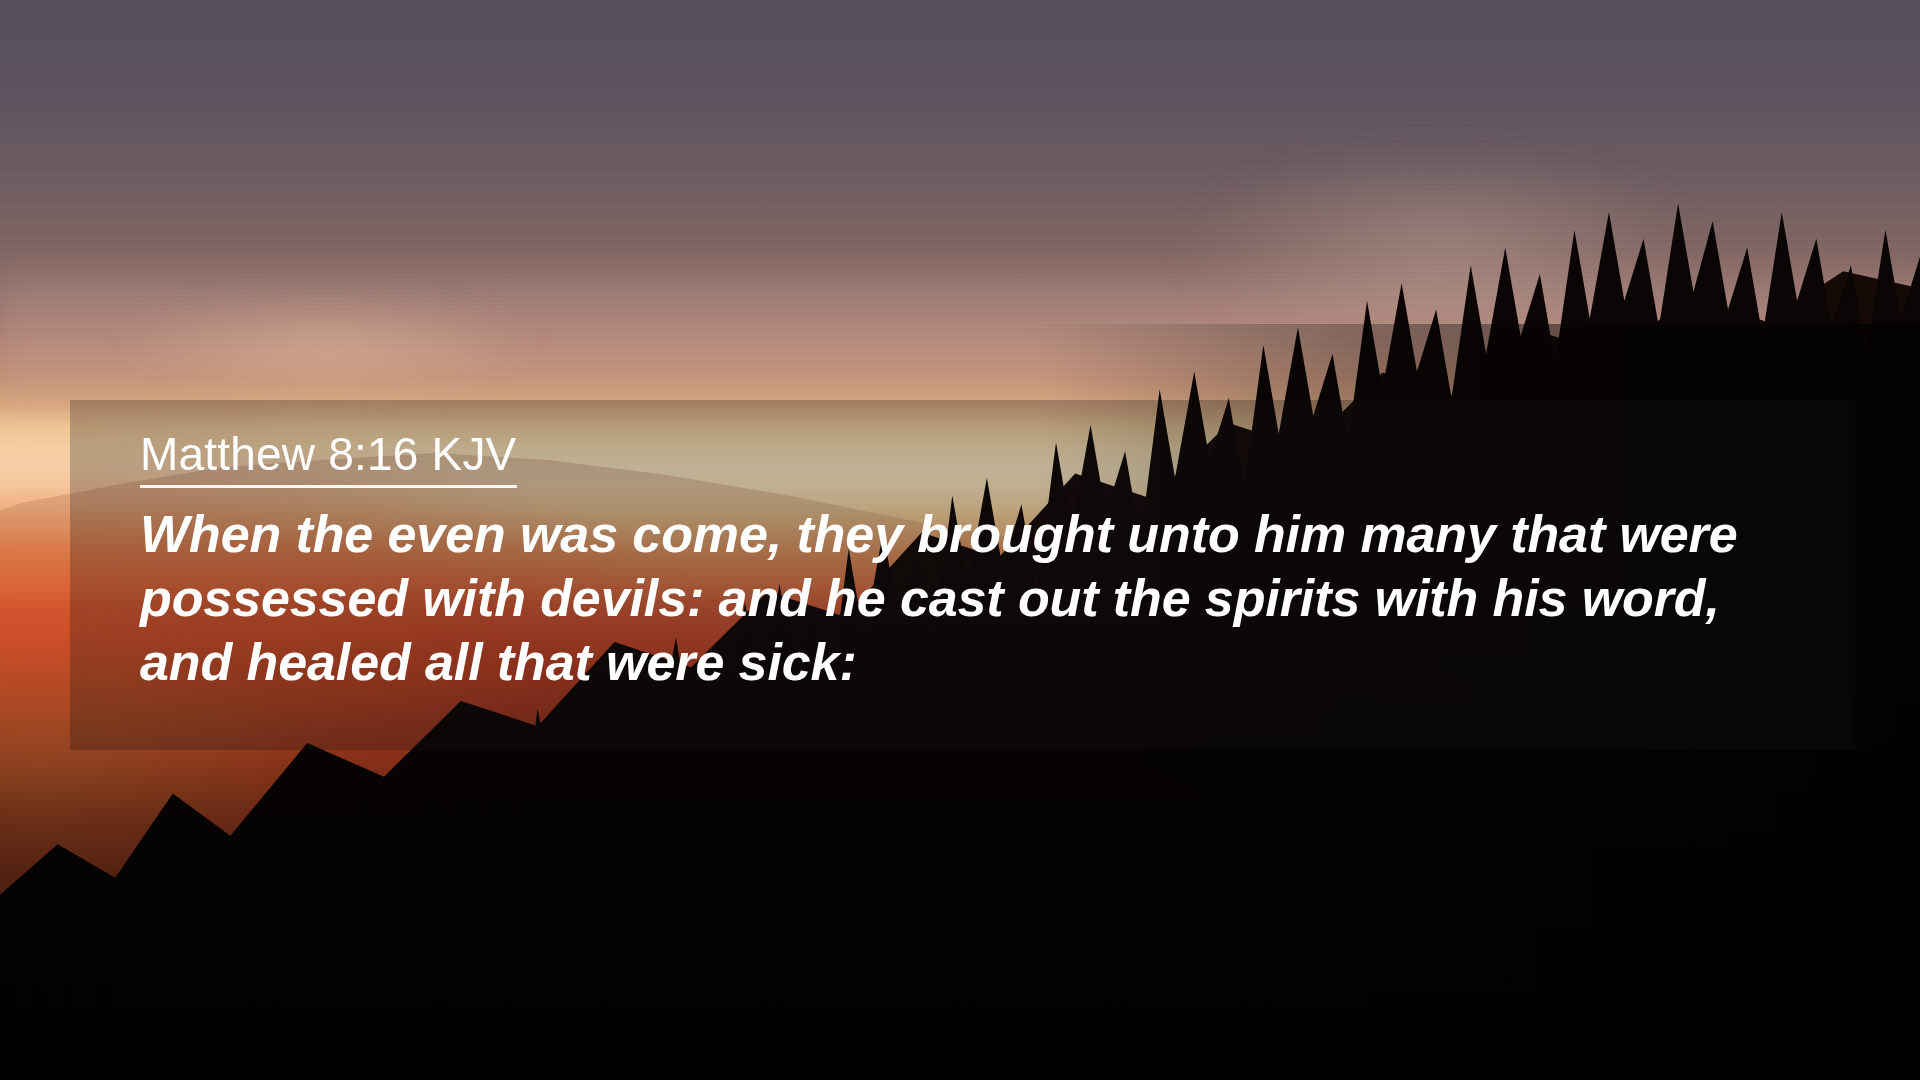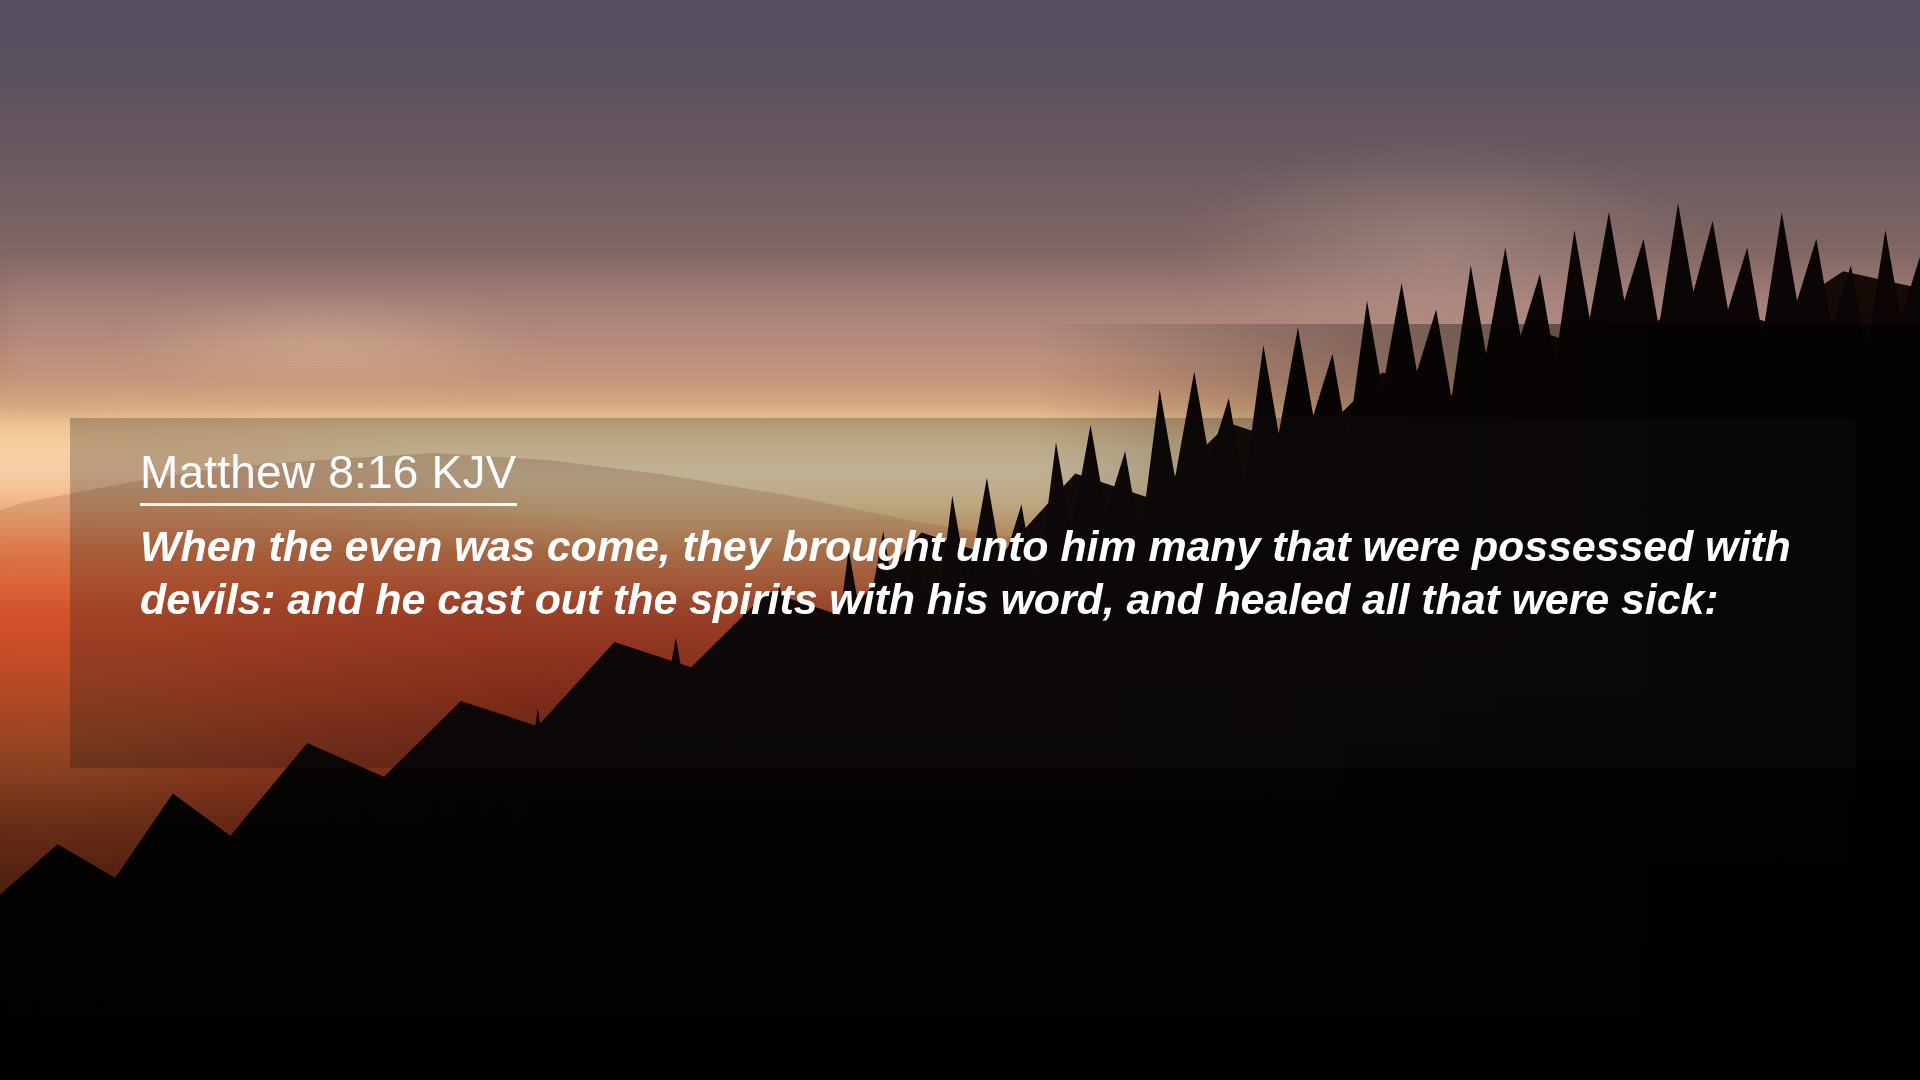--- a/index.html
+++ b/index.html
@@ -175,42 +175,42 @@
   .grain {
     position:absolute; inset:0; opacity:.055; mix-blend-mode:overlay;
     background-image:
       repeating-linear-gradient(0deg, rgba(255,255,255,.5) 0 1px, rgba(0,0,0,.5) 1px 2px),
       repeating-linear-gradient(90deg, rgba(255,255,255,.4) 0 1px, rgba(0,0,0,.4) 1px 2px);
   }
 
   
   #verse-panel {
     position:absolute;
-    left:70px; top:418px;
+    left:70px; top:400px;
     width:1785px; height:350px;
     background:rgba(22,20,18,0.26);
     padding:30px 60px 0 70px;
   }
 
   #verse-reference {
     display:inline-block;
     color:#ffffff;
     font-size:46px;
     font-weight:400;
     letter-spacing:.2px;
     line-height:1.06;
     padding-bottom:6px;
     border-bottom:3px solid rgba(255,255,255,.92);
     white-space:nowrap;
   }
 
   #verse-text {
     margin-top:14px;
     color:#ffffff;
-    font-size:43px;
+    font-size:52px;
     font-weight:bold;
     font-style:italic;
     line-height:1.235;
     letter-spacing:-.1px;
     max-width:1680px;
   }
 </style>
 </head>
 <body>
 

